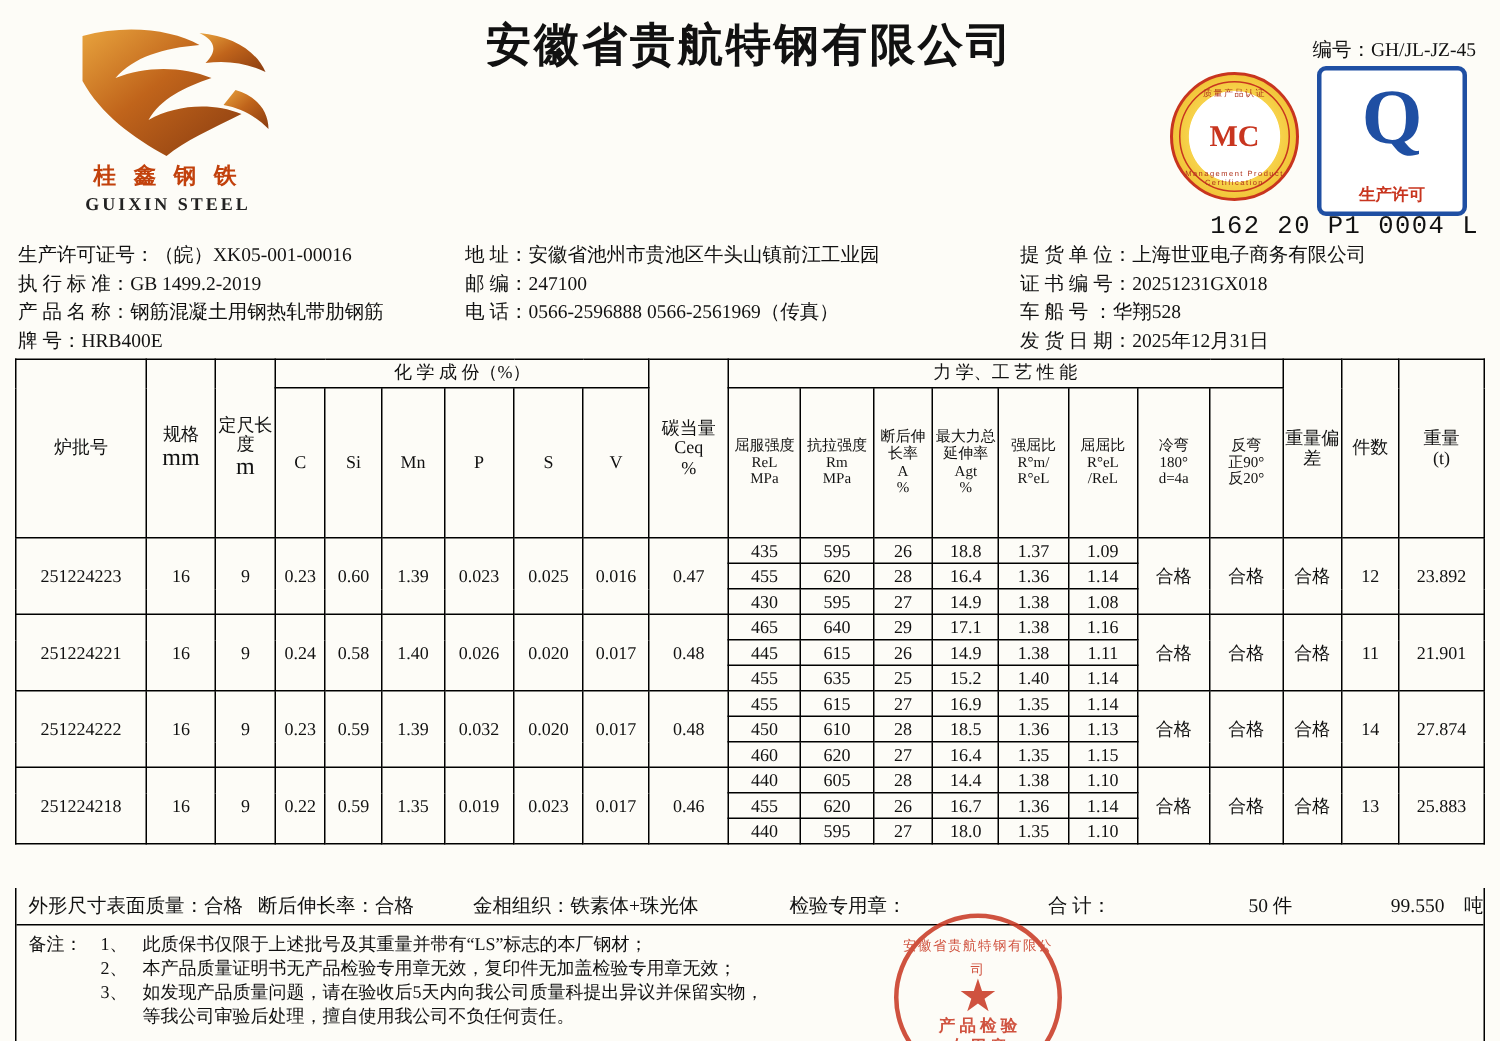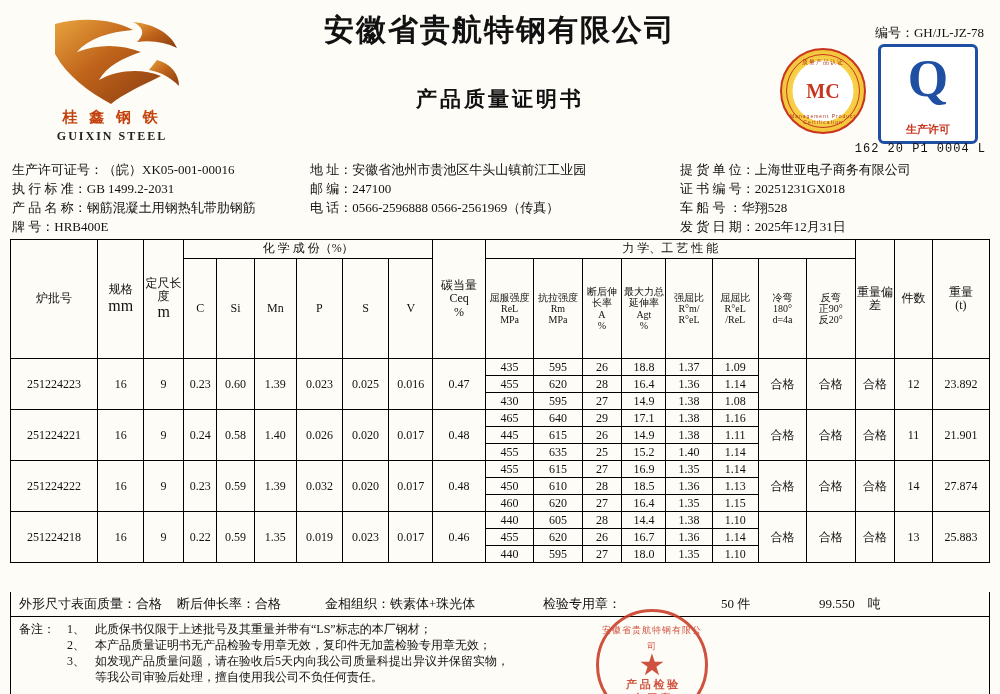--- a/index.html
+++ b/index.html
@@ -29,21 +29,21 @@
   .mc-seal{position:absolute;left:10px;top:4px;width:86px;height:86px;border-radius:50%;
     background:radial-gradient(circle at 50% 50%,#fff 52%,#f7d24a 53%,#e8b020 100%);
     border:2px solid #c8351f;box-sizing:border-box;}
   .mc-seal .ring{position:absolute;left:4px;top:4px;right:4px;bottom:4px;border:1px solid #c8351f;border-radius:50%;}
   .mc-seal .mc{position:absolute;left:0;right:0;top:30px;text-align:center;font-weight:bold;font-size:20px;color:#c8351f;font-family:"Liberation Serif",serif;}
   .mc-seal .top-t{position:absolute;left:0;right:0;top:8px;text-align:center;font-size:6px;color:#b0331c;letter-spacing:1px;}
   .mc-seal .bot-t{position:absolute;left:0;right:0;bottom:7px;text-align:center;font-size:5px;color:#b0331c;letter-spacing:1px;}
   .q-seal{position:absolute;left:108px;top:0;width:94px;height:94px;border:3px solid #1f4fa3;border-radius:6px;background:#fff;}
   .q-seal .qmark{position:absolute;left:0;right:0;top:4px;text-align:center;font-size:52px;font-weight:bold;color:#1f4fa3;font-family:"Liberation Serif",serif;line-height:56px;}
   .q-seal .qtext{position:absolute;left:0;right:0;bottom:4px;text-align:center;font-size:11px;color:#c8351f;font-weight:bold;}
-  .lic-code{position:absolute;right:14px;top:142px;font-size:12px;font-family:"Liberation Mono",monospace;letter-spacing:1px;}
+  .lic-code{position:absolute;right:14px;top:142px;font-size:17px;font-family:"Liberation Mono",monospace;letter-spacing:1px;}
 
   
   .info{position:absolute;left:0;right:0;top:160px;font-size:13px;font-family:"Liberation Serif",serif;}
   .info-row{display:flex;height:19px;line-height:19px;}
   .c1{width:310px;padding-left:12px;box-sizing:border-box;}
   .c2{width:360px;}
   .c3{flex:1;padding-left:10px;}
 
   
   .tbl-wrap{position:absolute;left:10px;top:239px;width:980px;}
@@ -94,24 +94,23 @@
           <path d="M96 8 C118 10, 134 20, 140 34 C128 28, 114 26, 100 28 C110 18, 104 12, 96 8 Z" fill="url(#gx)"></path>
           <path d="M120 46 C134 50, 142 60, 142 72 C134 64, 124 58, 112 56 Z" fill="url(#gx)"></path>
         </svg>
       </div>
       <div class="logo-cn">桂 鑫 钢 铁</div>
       <div class="logo-en">GUIXIN  STEEL</div>
     </div>
 
     <div class="title-block">
       <div class="doc-title">安徽省贵航特钢有限公司</div>
-      <div class="doc-sub">产品质量证明书</div>
-    </div>
-
-    <div class="docno">编号：GH/JL-JZ-78</div>
+    </div>
+
+    <div class="docno">编号：GH/JL-JZ-45</div>
 
     <div class="seal-area">
       <div class="mc-seal">
         <div class="ring"></div>
         <div class="top-t">质量产品认证</div>
         <div class="mc">MC</div>
         <div class="bot-t">Management Product Certification</div>
       </div>
       <div class="q-seal">
         <div class="qmark">Q</div>
@@ -122,21 +121,21 @@
     <div class="lic-code">162 20 P1 0004 L</div>
   </div>
 
   <div class="info">
     <div class="info-row">
       <div class="c1">生产许可证号：（皖）XK05-001-00016</div>
       <div class="c2">地    址：安徽省池州市贵池区牛头山镇前江工业园</div>
       <div class="c3">提 货 单 位：上海世亚电子商务有限公司</div>
     </div>
     <div class="info-row">
-      <div class="c1">执 行 标 准：GB 1499.2-2031</div>
+      <div class="c1">执 行 标 准：GB 1499.2-2019</div>
       <div class="c2">邮    编：247100</div>
       <div class="c3">证 书 编 号：20251231GX018</div>
     </div>
     <div class="info-row">
       <div class="c1">产 品 名 称：钢筋混凝土用钢热轧带肋钢筋</div>
       <div class="c2">电    话：0566-2596888   0566-2561969（传真）</div>
       <div class="c3">车 船 号 ：华翔528</div>
     </div>
     <div class="info-row">
       <div class="c1">牌    号：HRB400E</div>
@@ -352,20 +351,23 @@
       <div style="width:150px;">
         <span>外形尺寸表面质量：</span><span>合格</span>
       </div>
       <div style="width:140px;">
         <span>断后伸长率：</span><span>合格</span>
       </div>
       <div style="width:210px;">
         <span>金相组织：</span><span>铁素体+珠光体</span>
       </div>
       <div style="width:170px;">检验专用章：</div>
+      <div style="width:130px;">
+        <span>合    计：</span>
+      </div>
       <div style="width:90px;">50 件</div>
       <div style="flex:1;">
         <span>99.550</span>&nbsp;&nbsp;&nbsp;&nbsp;<span>吨</span>
       </div>
     </div>
 
     <div class="notes">
       <div class="lead">备注：</div>
       <div style="margin-left:48px;">
         <div class="note-item">

